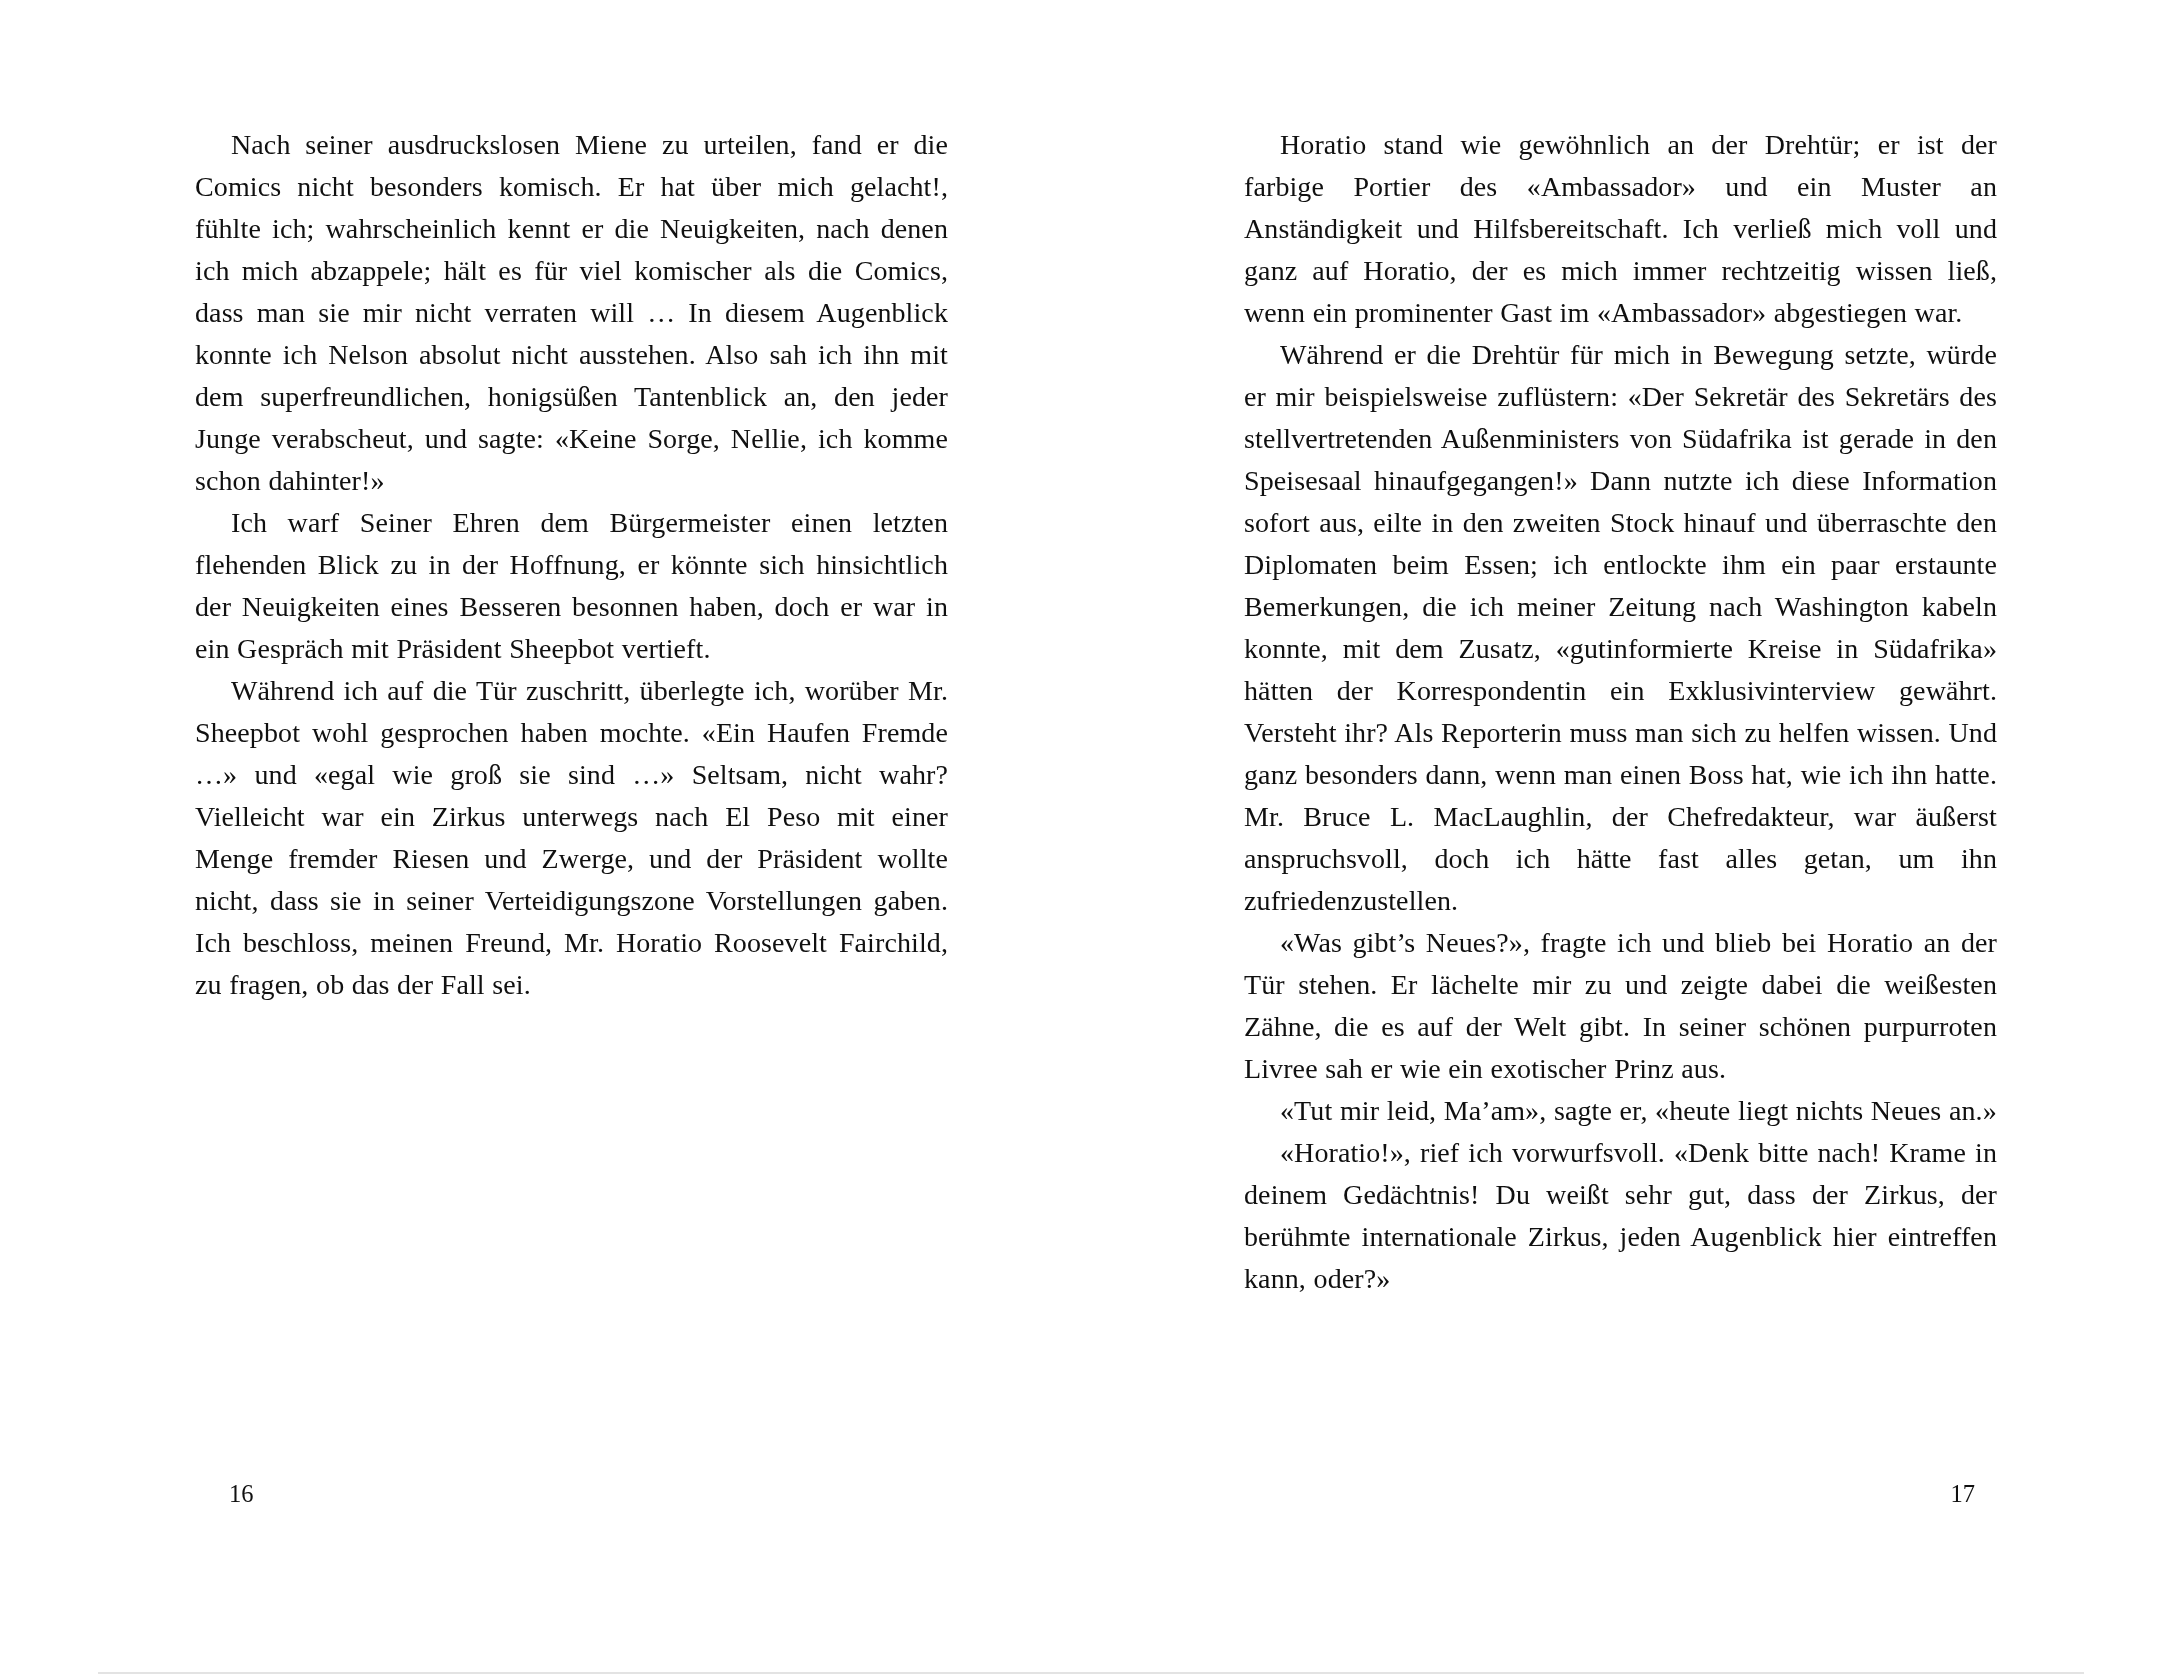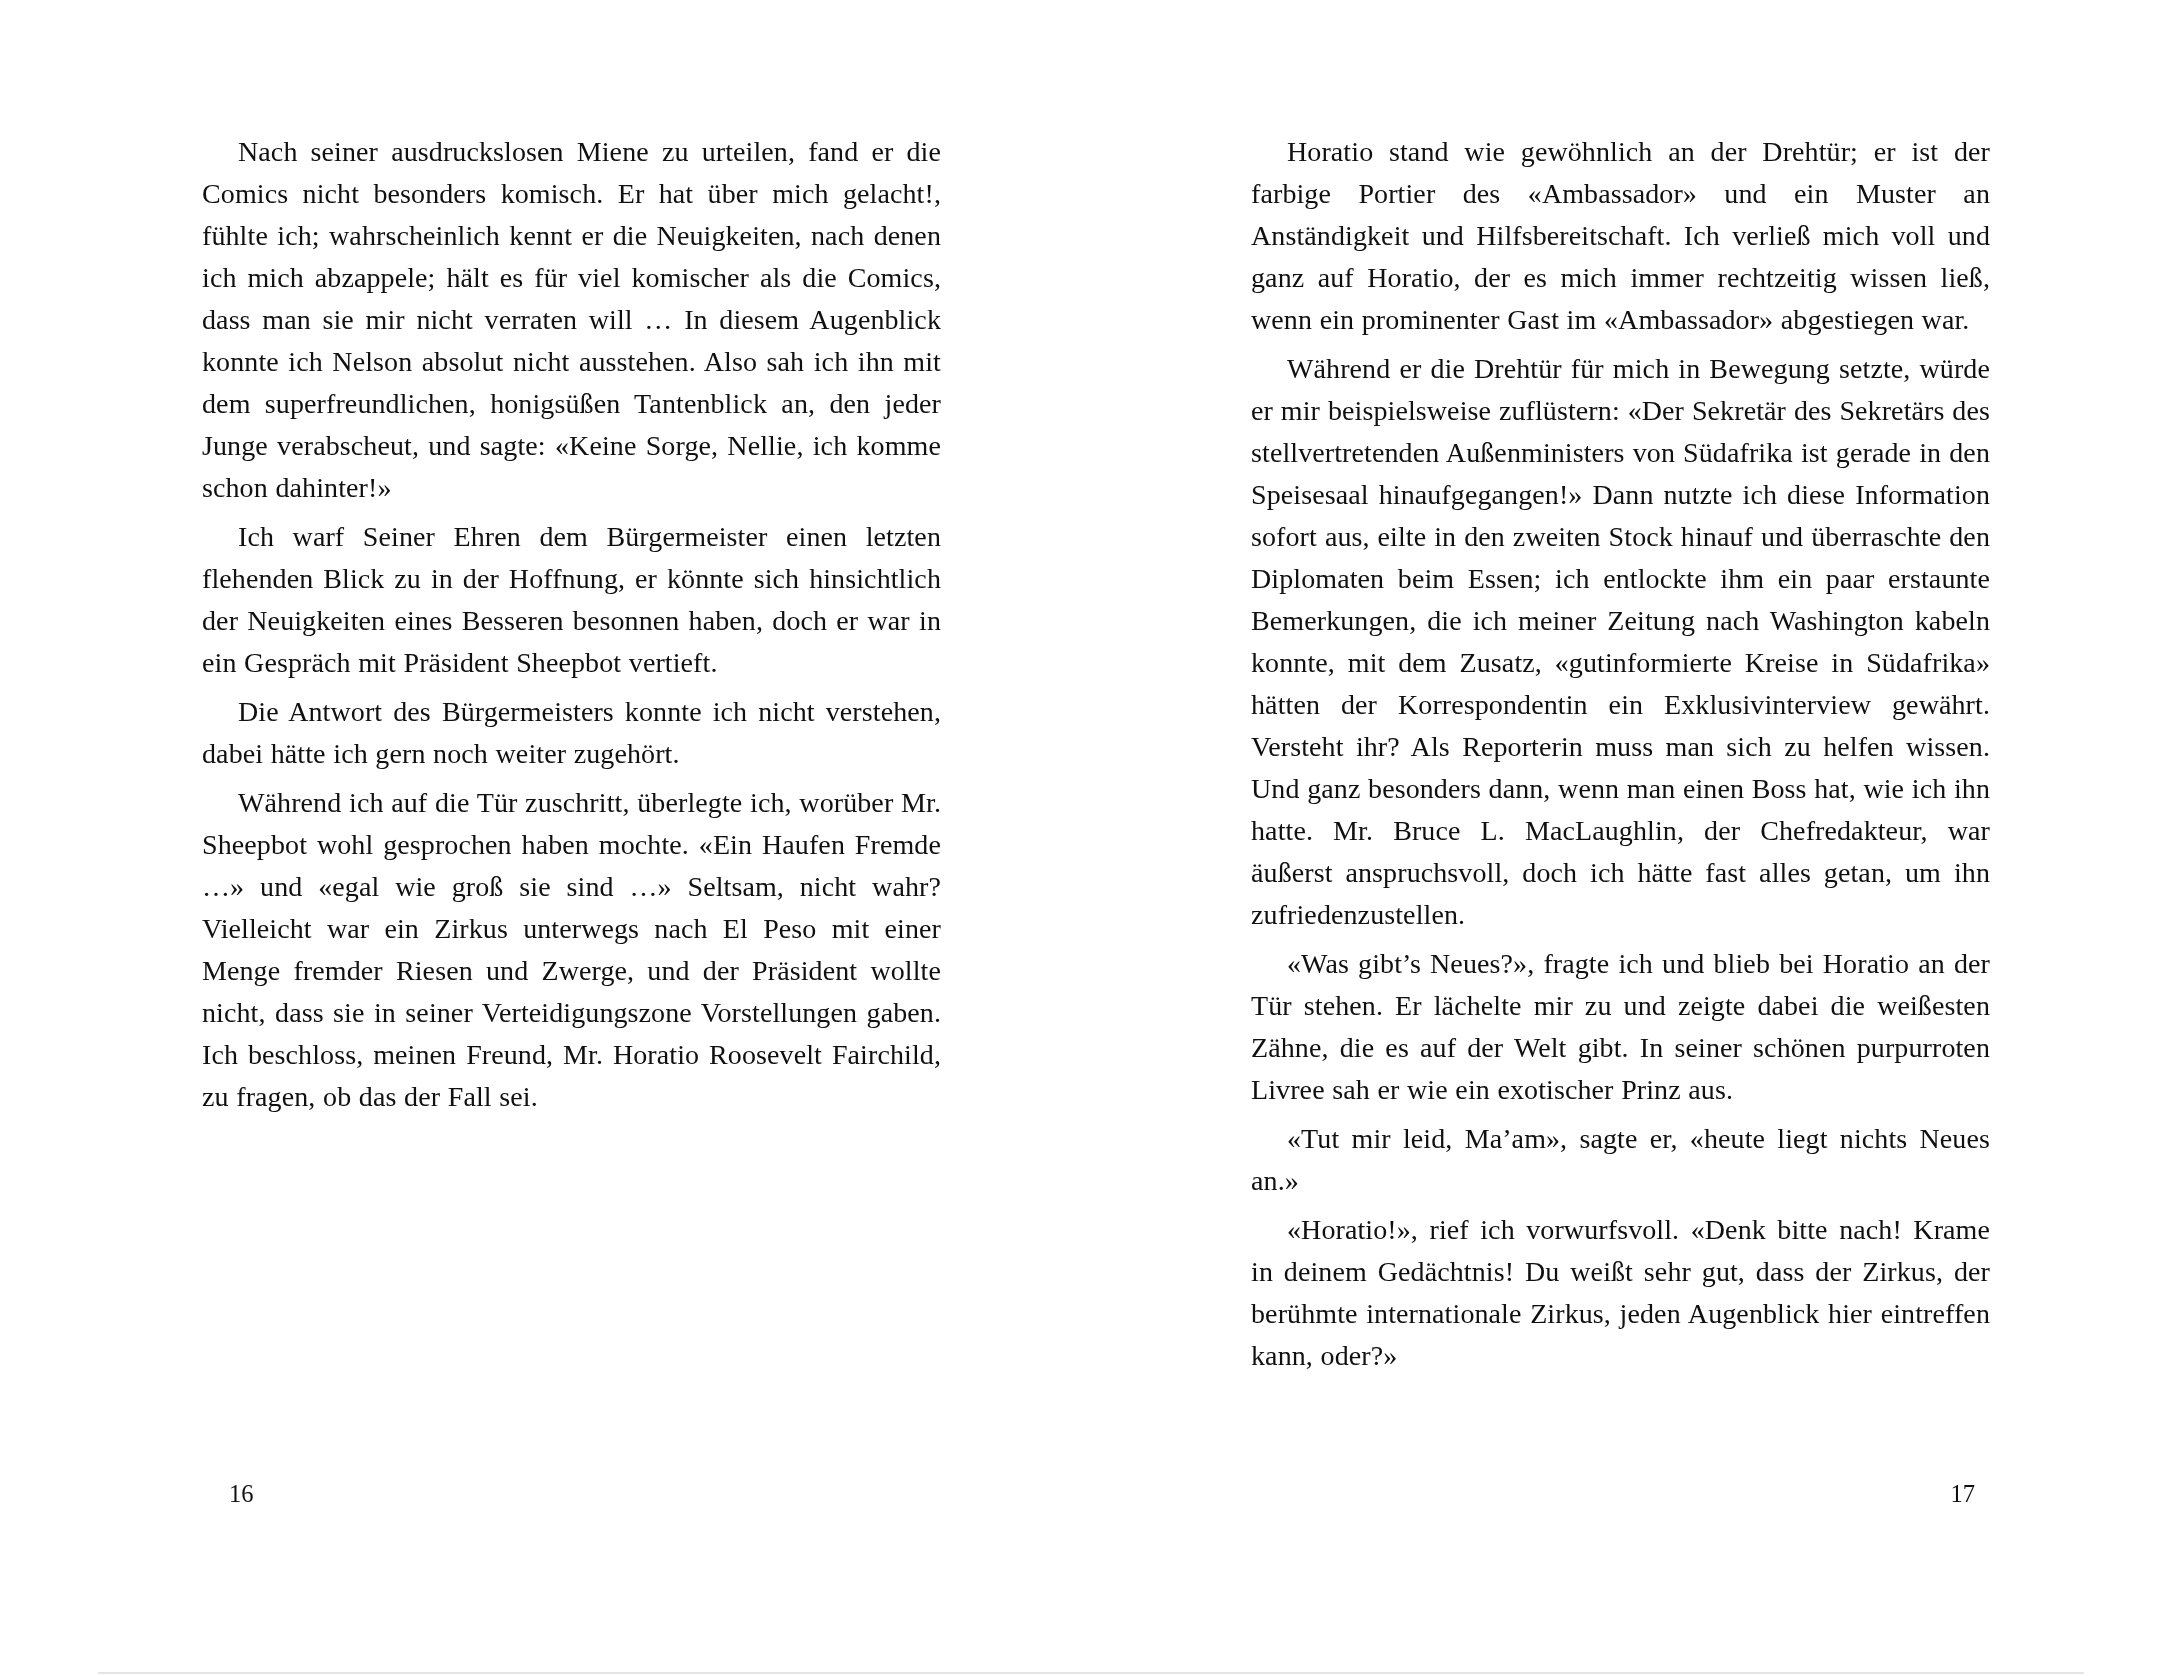--- a/index.html
+++ b/index.html
@@ -21,21 +21,21 @@
     background: #ffffff;
   }
   .page {
     position: absolute;
     top: 124px;
     width: 753px;
   }
   .page--left  { left: 195px; }
   .page--right { left: 1244px; }
   .page p {
-    margin: 7px;
+    margin: 0;
     font-size: 28px;
     line-height: 42px;
     text-align: justify;
     text-indent: 36px;
     letter-spacing: 0.1px;
     word-spacing: 0.5px;
     hyphens: auto;
     -webkit-hyphens: auto;
   }
   .pagenum {
@@ -57,21 +57,20 @@
   }
 </style>
 </head>
 <body>
 
 <div class="spread">
 
   <div class="page page--left" lang="de">
     <p>Nach seiner ausdruckslosen Miene zu urteilen, fand er die Comics nicht besonders komisch. Er hat über mich gelacht!, fühlte ich; wahrscheinlich kennt er die Neuigkeiten, nach denen ich mich abzappele; hält es für viel komischer als die Comics, dass man sie mir nicht verraten will … In diesem Augenblick konnte ich Nelson absolut nicht ausstehen. Also sah ich ihn mit dem superfreundlichen, honigsüßen Tantenblick an, den jeder Junge verabscheut, und sagte: «Keine Sorge, Nellie, ich komme schon dahinter!»</p>
     <p>Ich warf Seiner Ehren dem Bürgermeister einen letzten flehenden Blick zu in der Hoffnung, er könnte sich hinsichtlich der Neuigkeiten eines Besseren besonnen haben, doch er war in ein Gespräch mit Präsident Sheepbot vertieft.</p>
-    <p>Die Antwort des Bürgermeisters konnte ich nicht verstehen, dabei hätte ich gern noch weiter zugehört.</p>
     <p>Während ich auf die Tür zuschritt, überlegte ich, worüber Mr. Sheepbot wohl gesprochen haben mochte. «Ein Haufen Fremde …» und «egal wie groß sie sind …» Seltsam, nicht wahr? Vielleicht war ein Zirkus unterwegs nach El Peso mit einer Menge fremder Riesen und Zwerge, und der Präsident wollte nicht, dass sie in seiner Verteidigungszone Vorstellungen gaben. Ich beschloss, meinen Freund, Mr. Horatio Roosevelt Fairchild, zu fragen, ob das der Fall sei.</p>
   </div>
 
   <div class="page page--right" lang="de">
     <p>Horatio stand wie gewöhnlich an der Drehtür; er ist der farbige Portier des «Ambassador» und ein Muster an Anständigkeit und Hilfsbereitschaft. Ich verließ mich voll und ganz auf Horatio, der es mich immer rechtzeitig wissen ließ, wenn ein prominenter Gast im «Ambassador» abgestiegen war.</p>
     <p>Während er die Drehtür für mich in Bewegung setzte, würde er mir beispielsweise zuflüstern: «Der Sekretär des Sekretärs des stellvertretenden Außenministers von Südafrika ist gerade in den Speisesaal hinaufgegangen!» Dann nutzte ich diese Information sofort aus, eilte in den zweiten Stock hinauf und überraschte den Diplomaten beim Essen; ich entlockte ihm ein paar erstaunte Bemerkungen, die ich meiner Zeitung nach Washington kabeln konnte, mit dem Zusatz, «gutinformierte Kreise in Südafrika» hätten der Korrespondentin ein Exklusivinterview gewährt. Versteht ihr? Als Reporterin muss man sich zu helfen wissen. Und ganz besonders dann, wenn man einen Boss hat, wie ich ihn hatte. Mr. Bruce L. MacLaughlin, der Chefredakteur, war äußerst anspruchsvoll, doch ich hätte fast alles getan, um ihn zufriedenzustellen.</p>
     <p>«Was gibt’s Neues?», fragte ich und blieb bei Horatio an der Tür stehen. Er lächelte mir zu und zeigte dabei die weißesten Zähne, die es auf der Welt gibt. In seiner schönen purpurroten Livree sah er wie ein exotischer Prinz aus.</p>
     <p>«Tut mir leid, Ma’am», sagte er, «heute liegt nichts Neues an.»</p>
     <p>«Horatio!», rief ich vorwurfsvoll. «Denk bitte nach! Krame in deinem Gedächtnis! Du weißt sehr gut, dass der Zirkus, der berühmte internationale Zirkus, jeden Augenblick hier eintreffen kann, oder?»</p>
   </div>

